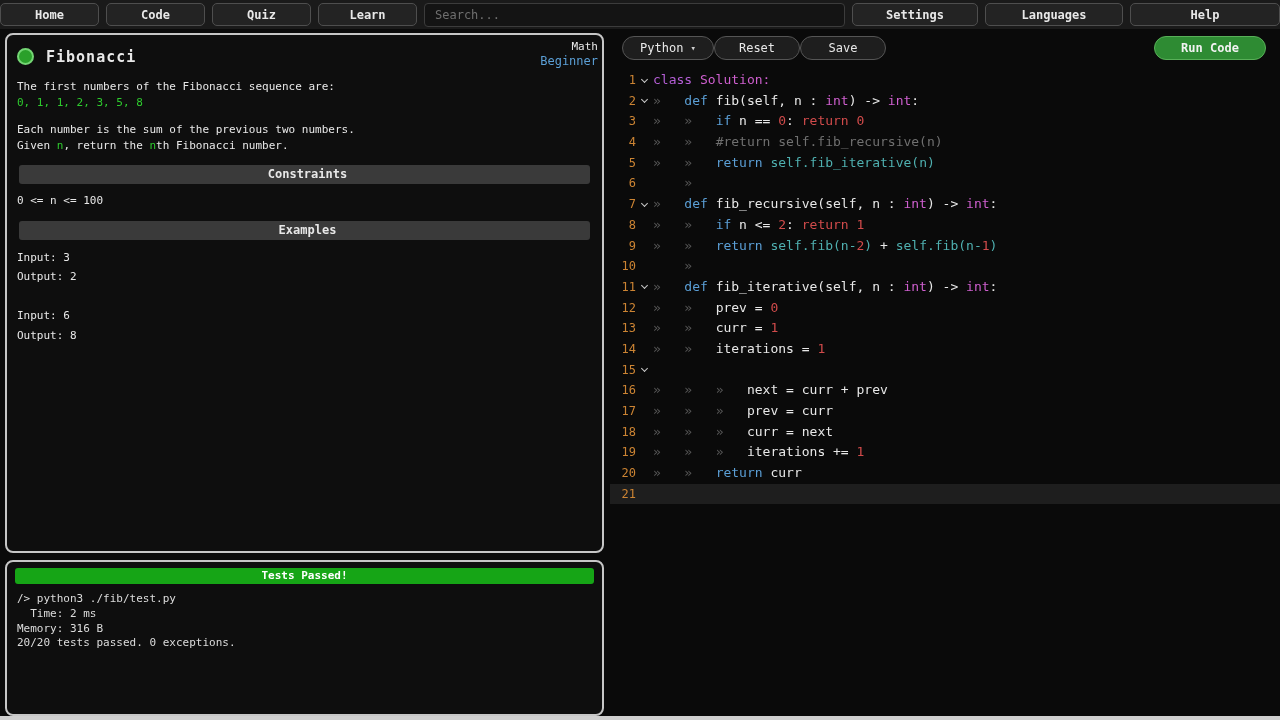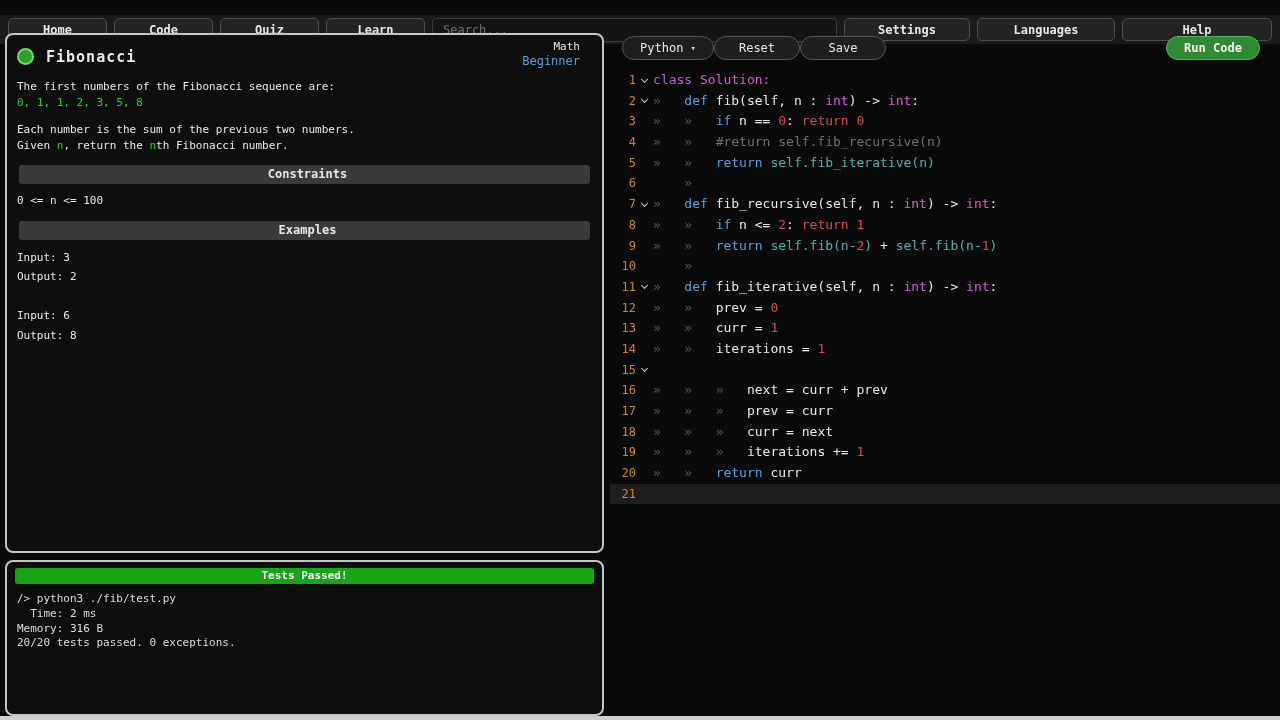--- a/index.html
+++ b/index.html
@@ -9,22 +9,21 @@
     background:#0a0a0a;
     font-family:"DejaVu Sans Mono", monospace;
     color:#e8e8e8;
   }
 
   
   .topnav {
     position:absolute; top:0; left:0; right:0; height:29px;
     background:#1a1a1a;
     display:flex; align-items:center; gap:7px;
-    padding:0 8px;
-    margin-top:15px;
+    padding:0 0;
   }
   .nav-group { display:flex; gap:7px; }
   .nav-tab {
     height:23px; width:99px;
     background:#232323; border:1px solid #4e4e4e; border-radius:5px;
     color:#e8e8e8; font-family:"DejaVu Sans Mono",monospace;
     font-size:12px; font-weight:bold; cursor:pointer; padding:0;
   }
   .nav-right-group .nav-tab:nth-child(1){ width:126px; }
   .nav-right-group .nav-tab:nth-child(2){ width:138px; }
@@ -38,21 +37,21 @@
   .search::placeholder { color:#6f6f6f; }
 
   
   .panel {
     position:absolute; background:#0e0e0e;
     border:2px solid #c6c6c6; border-radius:8px;
   }
   #problem-panel { left:5px; top:33px; width:599px; height:520px; }
   #tests-panel   { left:5px; top:560px; width:599px; height:156px; }
 
-  .problem-header { display:flex; align-items:center; padding:9px 22px 2px 10px; }
+  .problem-header { display:flex; align-items:center; padding:9px 4px 2px 10px; }
   .problem-icon {
     width:17px; height:17px; border-radius:50%;
     background:#2aa02a; border:2px solid #74d674; margin-right:12px; flex:0 0 auto;
   }
   .problem-title { font-size:15px; font-weight:bold; letter-spacing:1px; }
   .problem-meta { margin-left:auto; text-align:right; margin-top:-4px; }
   .meta-cat  { display:block; font-size:11px; color:#e8e8e8; line-height:14px; }
   .meta-diff { display:block; font-size:12px; color:#5b9fd6; line-height:15px; }
 
   .problem-body { padding:8px 10px 0 10px; font-size:11px; line-height:15.5px; }
@@ -85,21 +84,21 @@
   .pill {
     height:24px; border-radius:13px;
     background:#1e1e1e; border:1px solid #555;
     color:#e8e8e8; font-family:"DejaVu Sans Mono",monospace; font-size:12px;
     display:flex; align-items:center; justify-content:center; cursor:pointer;
   }
   .lang { width:92px; gap:7px; }
   .caret { font-size:9px; color:#cfcfcf; }
   .btn-reset, .btn-save { width:86px; }
   .run {
-    margin-left:auto; margin-right:12px; width:94px;
+    margin-left:auto; margin-right:6px; width:112px;
     background:#2e8b33; border-color:#58b058; color:#f2f2f2; font-weight:bold;
   }
 
   .code-area { margin-top:9px; font-size:13px; }
   .code-line { display:flex; height:20.7px; line-height:20.7px; }
   .code-line.current { background:#1e1e1e; }
   .line-number { width:26px; flex:0 0 auto; text-align:right; color:#cc8433; font-size:12px; }
   .fold-cell { width:17px; flex:0 0 auto; text-align:center; }
   .chev {
     display:inline-block; width:5px; height:5px;

